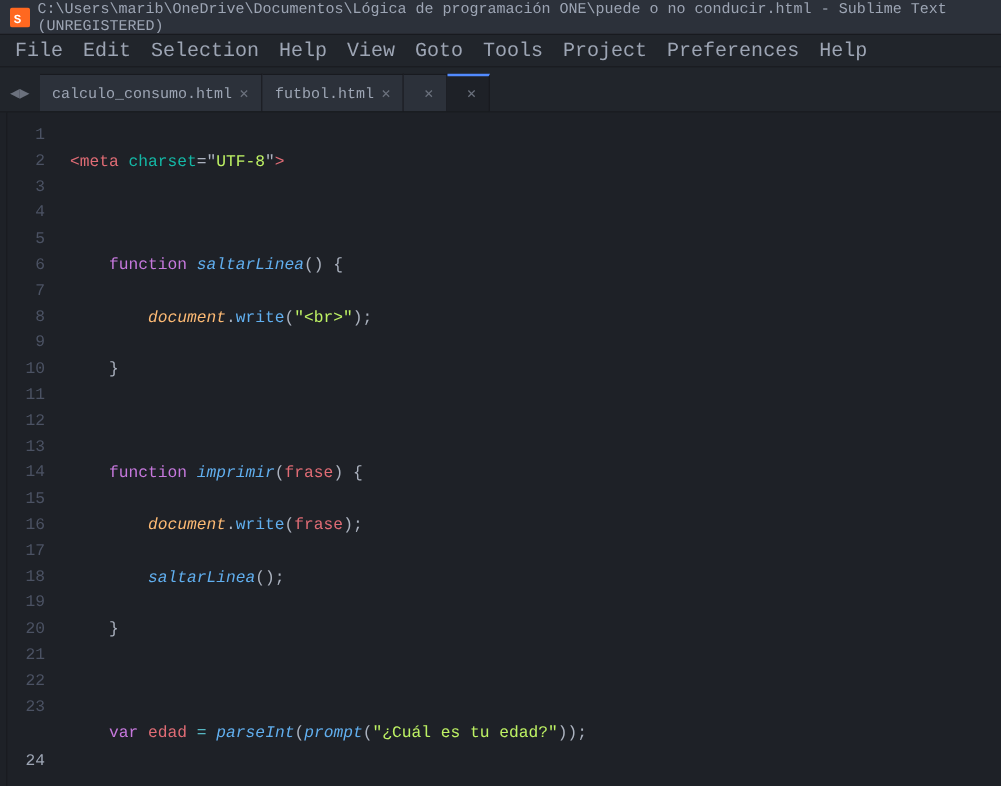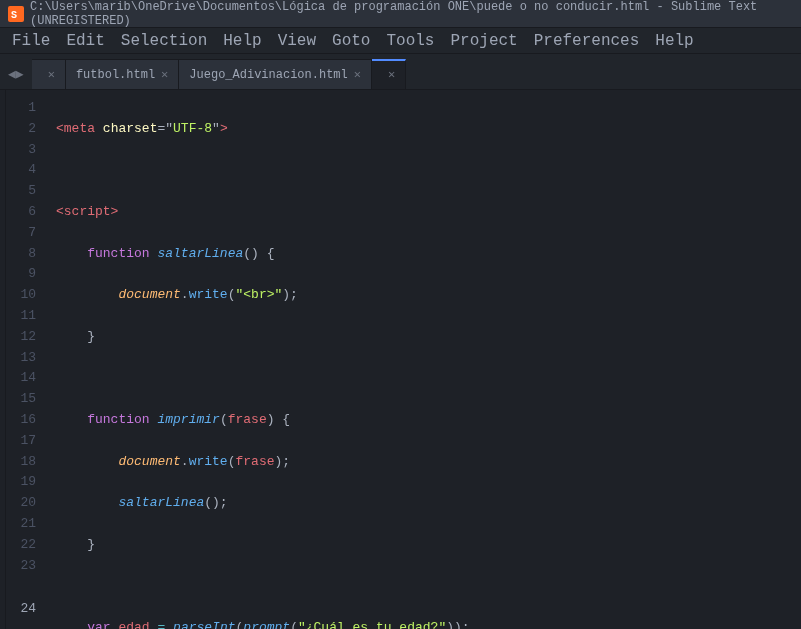--- a/index.html
+++ b/index.html
@@ -138,21 +138,21 @@
       min-height: 20.8px;
       position: relative;
     }
 
     
     .kw { color: #c678dd; } 
     .fn { color: #61afef; font-style: italic; } 
     .method { color: #61afef; } 
     .str { color: #bef264; } 
     .tag { color: #e06c75; } 
-    .attr { color: #fef9c3; } 
+    .attr { color: #14b8a6; } 
     .punct { color: #abb2bf; } 
     .obj { color: #fdba74; font-style: italic; } 
     .op { color: #56b6c2; } 
     .var-name { color: #e06c75; } 
     .plain { color: #abb2bf; }
 
     
     #left-indicator {
       width: 6px;
       background: #1e2127;
@@ -185,28 +185,28 @@
   <div class="menu-item">Preferences</div>
   <div class="menu-item">Help</div>
 </div>
 
 <div id="tab-bar">
   <div id="tab-nav-btn">
     <span>◀</span>
       <span>▶</span>
   </div>
   <div class="tab">
+    <span>calculo_consumo.html</span>
     <span class="tab-close">✕</span>
   </div>
   <div class="tab">
     <span>futbol.html</span>
     <span class="tab-close">✕</span>
   </div>
   <div class="tab">
-    <span>Juego_Adivinacion.html</span>
     <span class="tab-close">✕</span>
   </div>
   <div class="tab active">
     <span class="tab-close">✕</span>
   </div>
 </div>
 
 <div id="editor">
 
   <div id="left-indicator"></div>
@@ -234,21 +234,20 @@
     <span class="line-num">20</span>
     <span class="line-num">21</span>
     <span class="line-num">22</span>
     <span class="line-num">23</span>
     <span class="line-num active-line">24</span>
   </div>
 
   <div id="code-area">
 <div class="code-line"><span class="tag">&lt;meta</span><span class="plain"> </span><span class="attr">charset</span><span class="punct">="</span><span class="str">UTF-8</span><span class="punct">"</span><span class="tag">&gt;</span></div>
 <div class="code-line"></div>
-<div class="code-line"><span class="tag">&lt;script&gt;</span></div>
 <div class="code-line"><span class="plain">    </span><span class="kw">function</span><span class="plain"> </span><span class="fn">saltarLinea</span><span class="punct">() {</span></div>
 <div class="code-line"><span class="plain">        </span><span class="obj">document</span><span class="punct">.</span><span class="method">write</span><span class="punct">(</span><span class="str">"&lt;br&gt;"</span><span class="punct">);</span></div>
 <div class="code-line"><span class="plain">    </span><span class="punct">}</span></div>
 <div class="code-line"></div>
 <div class="code-line"><span class="plain">    </span><span class="kw">function</span><span class="plain"> </span><span class="fn">imprimir</span><span class="punct">(</span><span class="var-name">frase</span><span class="punct">) {</span></div>
 <div class="code-line"><span class="plain">        </span><span class="obj">document</span><span class="punct">.</span><span class="method">write</span><span class="punct">(</span><span class="var-name">frase</span><span class="punct">);</span></div>
 <div class="code-line"><span class="plain">        </span><span class="fn">saltarLinea</span><span class="punct">();</span></div>
 <div class="code-line"><span class="plain">    </span><span class="punct">}</span></div>
 <div class="code-line"></div>
 <div class="code-line"><span class="plain">    </span><span class="kw">var</span><span class="plain"> </span><span class="var-name">edad</span><span class="plain"> </span><span class="op">=</span><span class="plain"> </span><span class="fn">parseInt</span><span class="punct">(</span><span class="fn">prompt</span><span class="punct">(</span><span class="str">"¿Cuál es tu edad?"</span><span class="punct">));</span></div>

